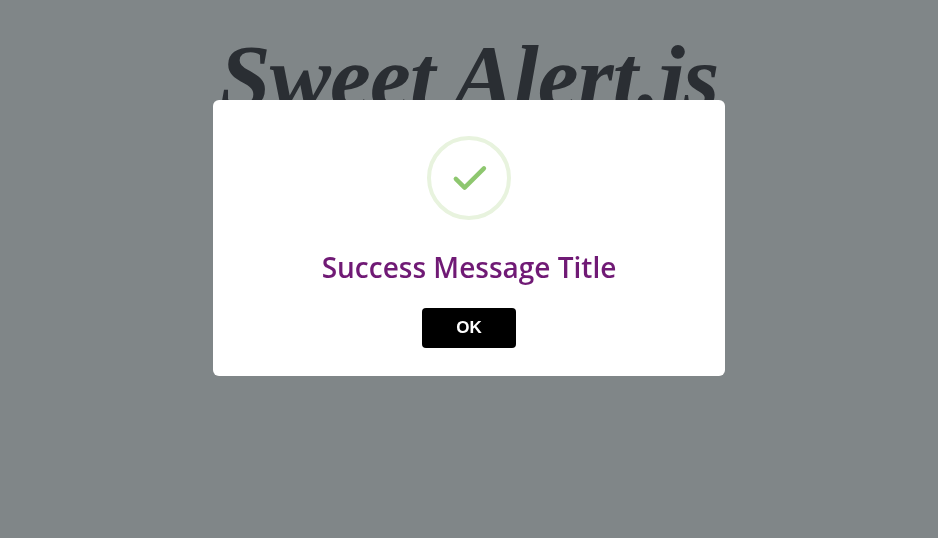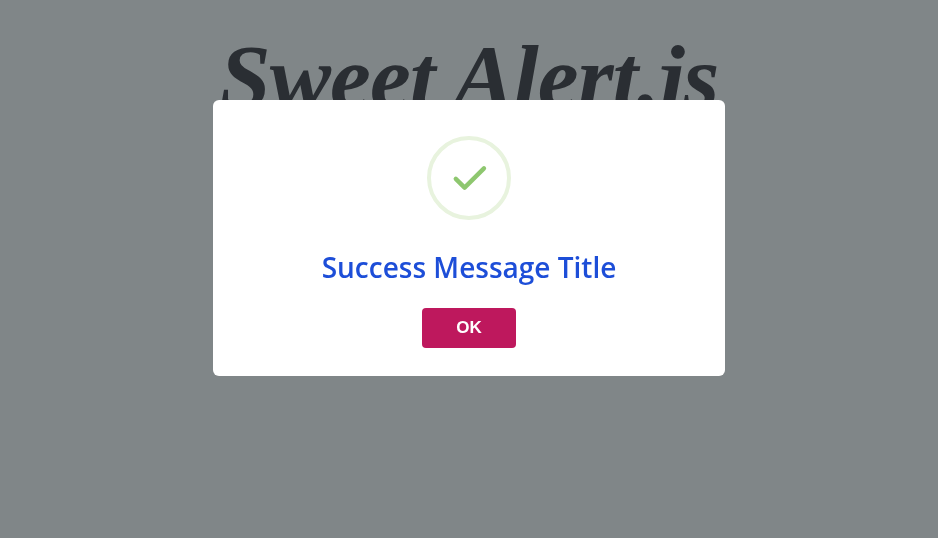--- a/index.html
+++ b/index.html
@@ -42,30 +42,30 @@
       border: 4px solid #e8f3de;
       margin: 0 auto 28px;
       display: flex;
       align-items: center;
       justify-content: center;
     }
     .icon-wrap svg { width: 44px; height: 44px; }
     .modal-title {
       font-size: 28px;
       font-weight: 600;
-      color: #1d4ed8;
+      color: #701a75;
       margin-bottom: 22px;
     }
     .modal-text {
       font-size: 16px;
       color: #8a8a8a;
       margin-bottom: 40px;
     }
     .ok-btn {
-      background: #be185d;
+      background: #000000;
       color: #ffffff;
       border: none;
       border-radius: 4px;
       padding: 10px 34px;
       font-size: 17px;
       font-weight: 600;
       cursor: pointer;
     }
   </style>
 </head>

